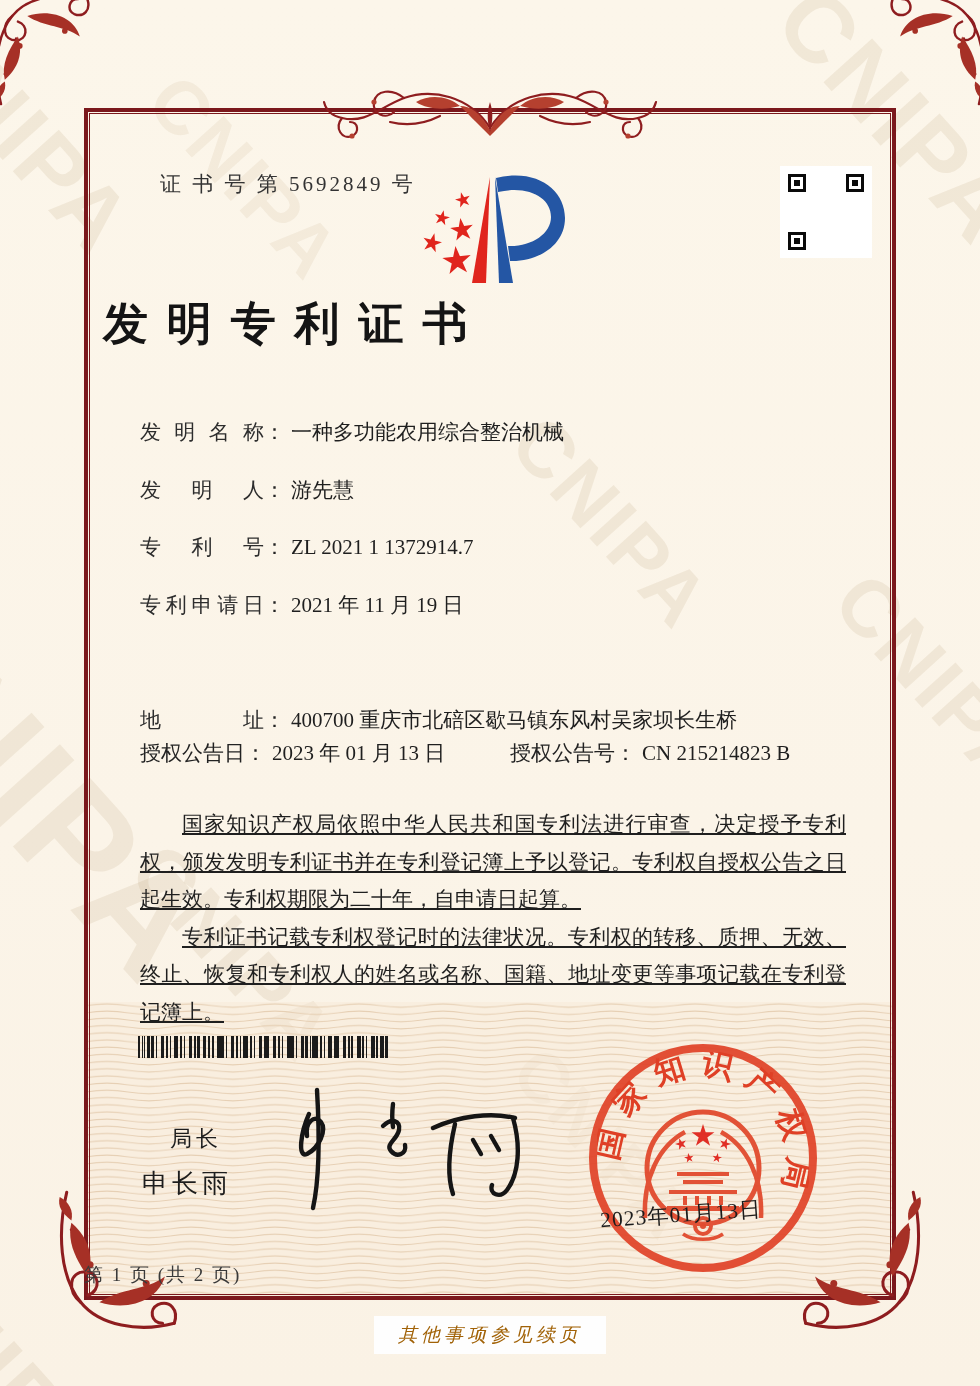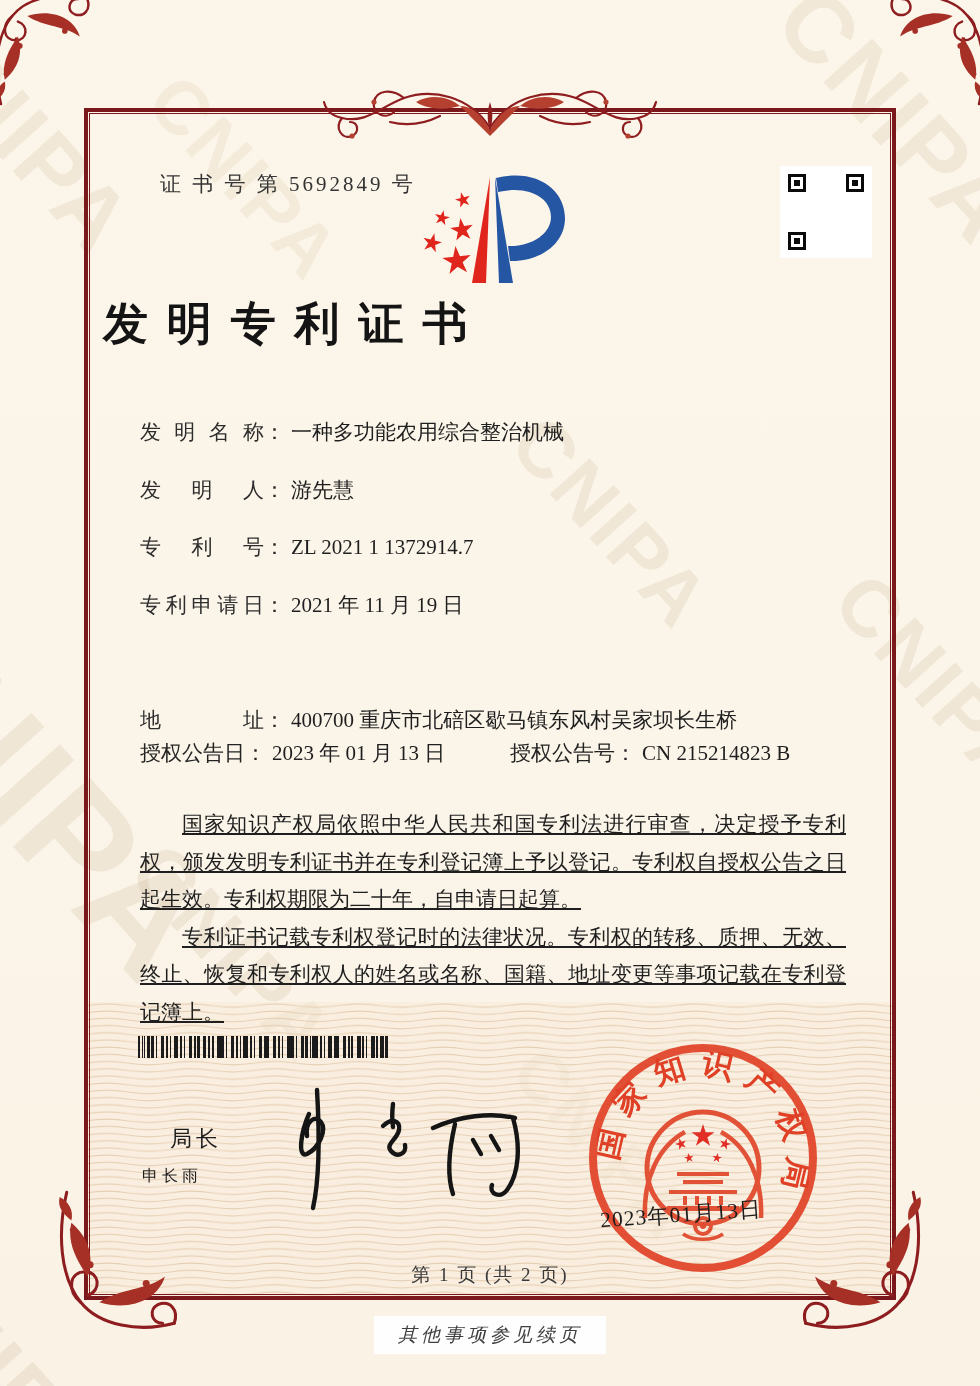--- a/index.html
+++ b/index.html
@@ -44,32 +44,32 @@
   .paras{position:absolute;left:140px;top:806px;width:706px;font-size:21px;line-height:37.5px;
          text-align:justify;color:#1f1f1f;z-index:4;}
   .paras p{margin:0;text-indent:2em;text-decoration:underline;}
   
   .barcode{position:absolute;left:138px;top:1036px;width:252px;height:22px;z-index:4;
     background-image:
       repeating-linear-gradient(90deg,#1b1b1b 0 2px,transparent 2px 4px,#1b1b1b 4px 5px,transparent 5px 9px,#1b1b1b 9px 12px,transparent 12px 14px),
       repeating-linear-gradient(90deg,transparent 0 6px,#1b1b1b 6px 7px,transparent 7px 13px,#1b1b1b 13px 16px,transparent 16px 23px);}
   .signer-title{position:absolute;left:142px;top:1124px;font-size:22px;letter-spacing:4px;
       font-family:"Liberation Sans","DejaVu Sans",sans-serif;color:#1d1d1d;z-index:4;margin-left:28px;}
-  .signer-name{position:absolute;left:142px;top:1166px;font-size:16px;letter-spacing:4px;
+  .signer-name{position:absolute;left:142px;top:1166px;font-size:26px;letter-spacing:4px;
       font-family:"Liberation Sans","DejaVu Sans",sans-serif;color:#1d1d1d;z-index:4;}
   .signature{position:absolute;left:265px;top:1080px;width:280px;height:135px;z-index:5;}
   .seal{position:absolute;left:589px;top:1044px;width:228px;height:228px;box-sizing:border-box;
         border:8px solid rgba(224,67,40,.93);border-radius:50%;z-index:5;}
   .seal svg{position:absolute;inset:0;}
   .seal-date{position:absolute;left:600px;top:1198px;width:210px;font-size:21.5px;color:#1c1c1c;
         letter-spacing:1px;transform:rotate(-4deg);z-index:6;white-space:nowrap;}
-  .pageinfo{position:absolute;left:84px;top:1262px;width:812px;text-align:center;font-size:19px;
+  .pageinfo{position:absolute;left:84px;top:1262px;width:812px;font-size:19px;
         letter-spacing:2px;color:#3a3a3a;z-index:4;}
   .footnote{position:absolute;left:50%;top:1316px;transform:translateX(-50%);background:#fefefe;
-        padding:6px 24px;font-size:19px;font-style:italic;letter-spacing:4px;color:#404040;z-index:4;text-align:center;}
+        padding:6px 24px;font-size:19px;font-style:italic;letter-spacing:4px;color:#a16207;z-index:4;text-align:center;}
 </style>
 </head>
 <body>
 
 <div class="page">
 
   <svg width="0" height="0" style="position:absolute" aria-hidden="true">
     <defs>
       <path id="star" d="M0 -1 L0.588 0.809 L-0.951 -0.309 L0.951 -0.309 L-0.588 0.809 Z" fill="#e0251d"></path>
       <symbol id="cornerFl" viewBox="0 0 130 130">

